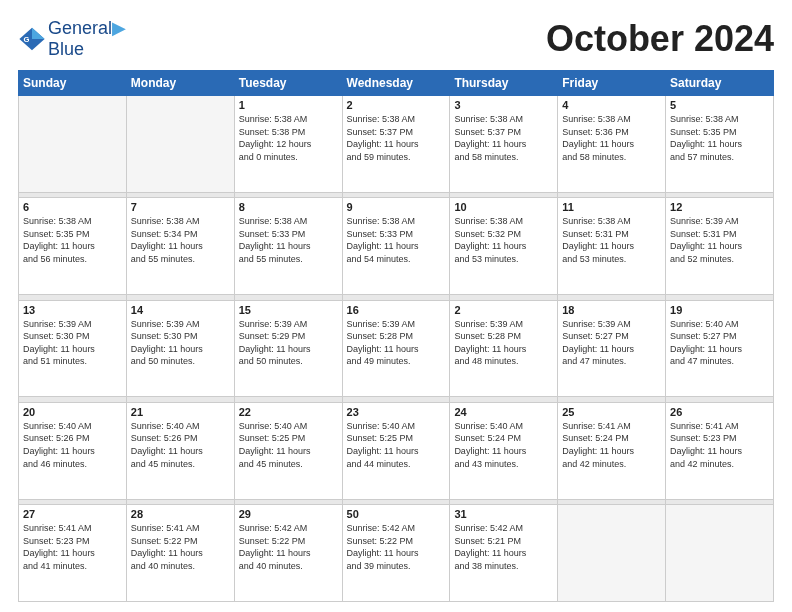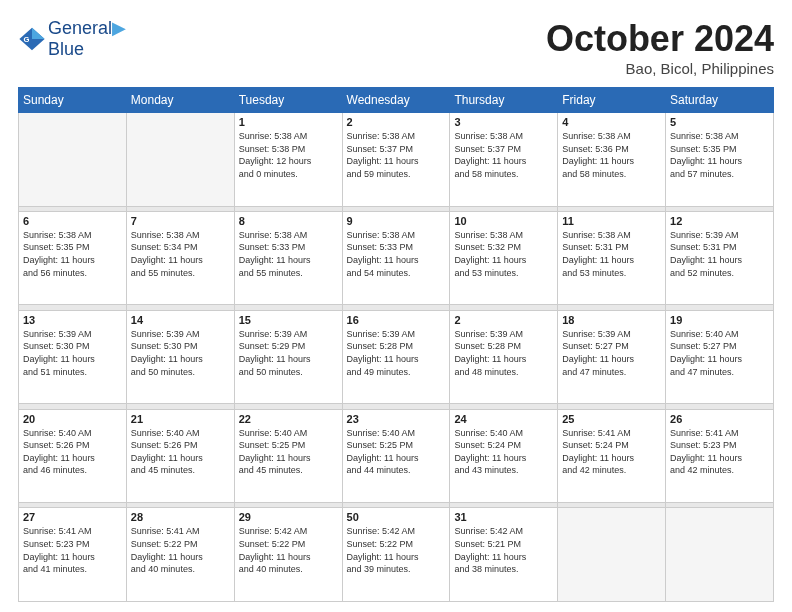--- a/index.html
+++ b/index.html
@@ -51,21 +51,21 @@
       width: 100%;
       table-layout: fixed;
     }
     .calendar th {
       background: #2a6ab5;
       color: #fff;
       font-size: 12px;
       padding: 5px 4px;
       text-align: left;
       border: 1px solid #2a6ab5;
-      font-weight: normal;
+      font-weight: bold;
     }
     .calendar td {
       border: 1px solid #ccc;
       vertical-align: top;
       padding: 3px 4px;
       font-size: 9.5px;
       color: #222;
       background: #fff;
       height: 88px;
     }
@@ -97,21 +97,20 @@
       </svg>
       <div>
         <div style="font-size:18px;font-weight:normal;color:#1a4a8a;line-height:1.15;">
           <span style="color:#1a4a8a;">General</span><span style="color:#4da6e0;">▶</span><br>
           <span style="color:#1a4a8a;">Blue</span>
         </div>
       </div>
     </div>
     <div class="title-block">
       <div class="calendar-title">October 2024</div>
-      <div class="calendar-subtitle">Bao, Bicol, Philippines</div>
     </div>
   </div>
 
   <table class="calendar">
     <thead>
       <tr>
         <th>Sunday</th>
         <th>Monday</th>
         <th>Tuesday</th>
         <th>Wednesday</th>

